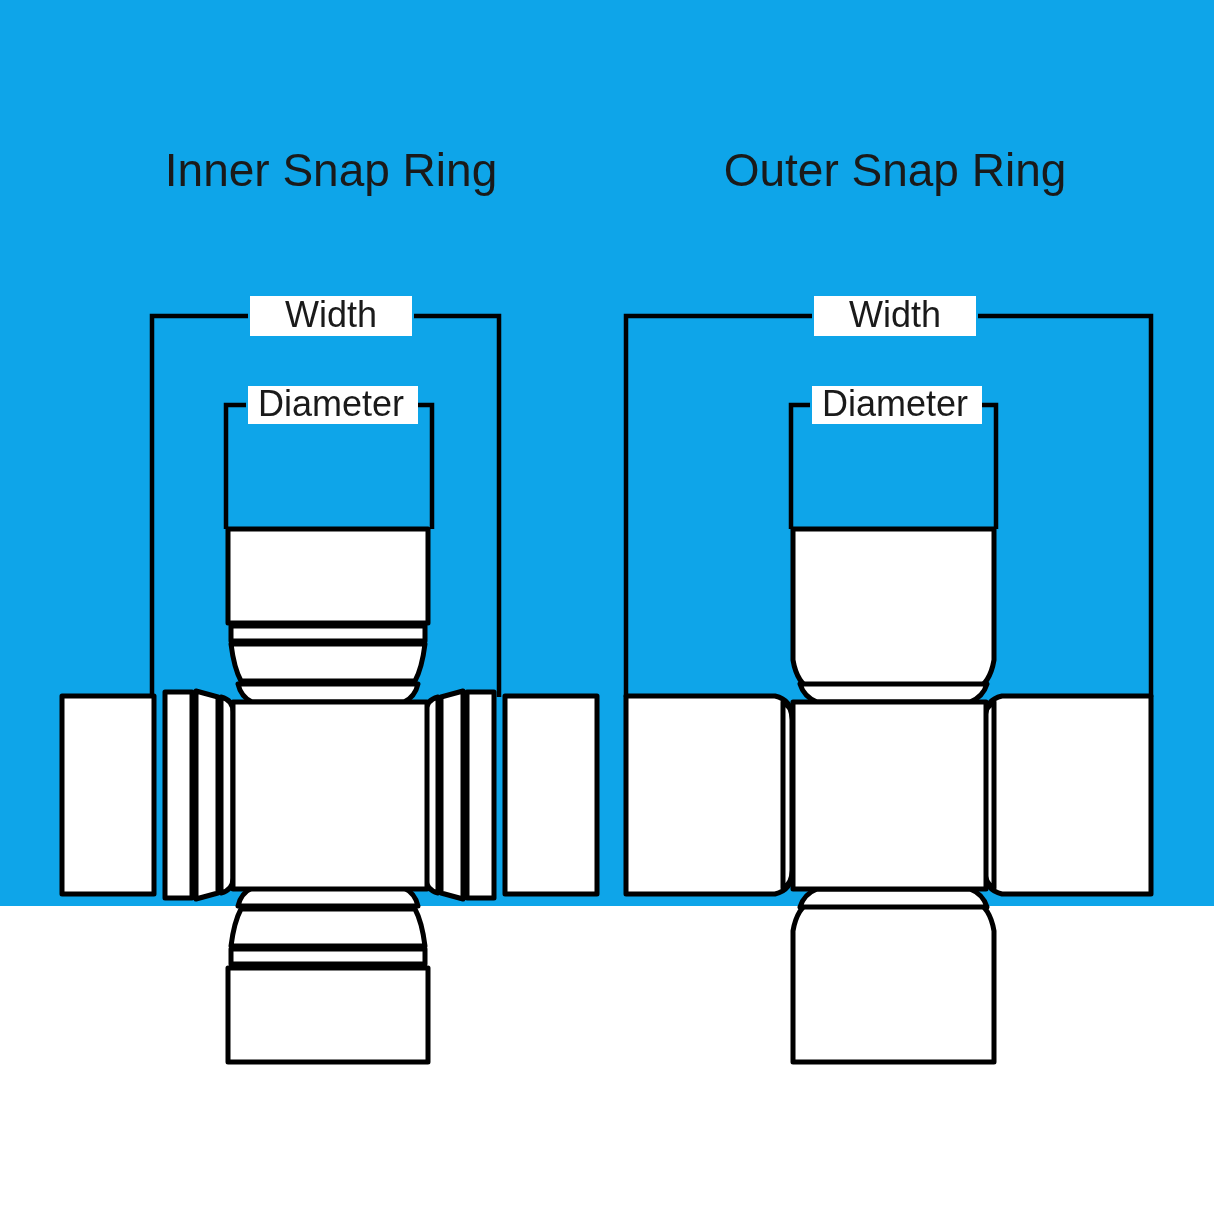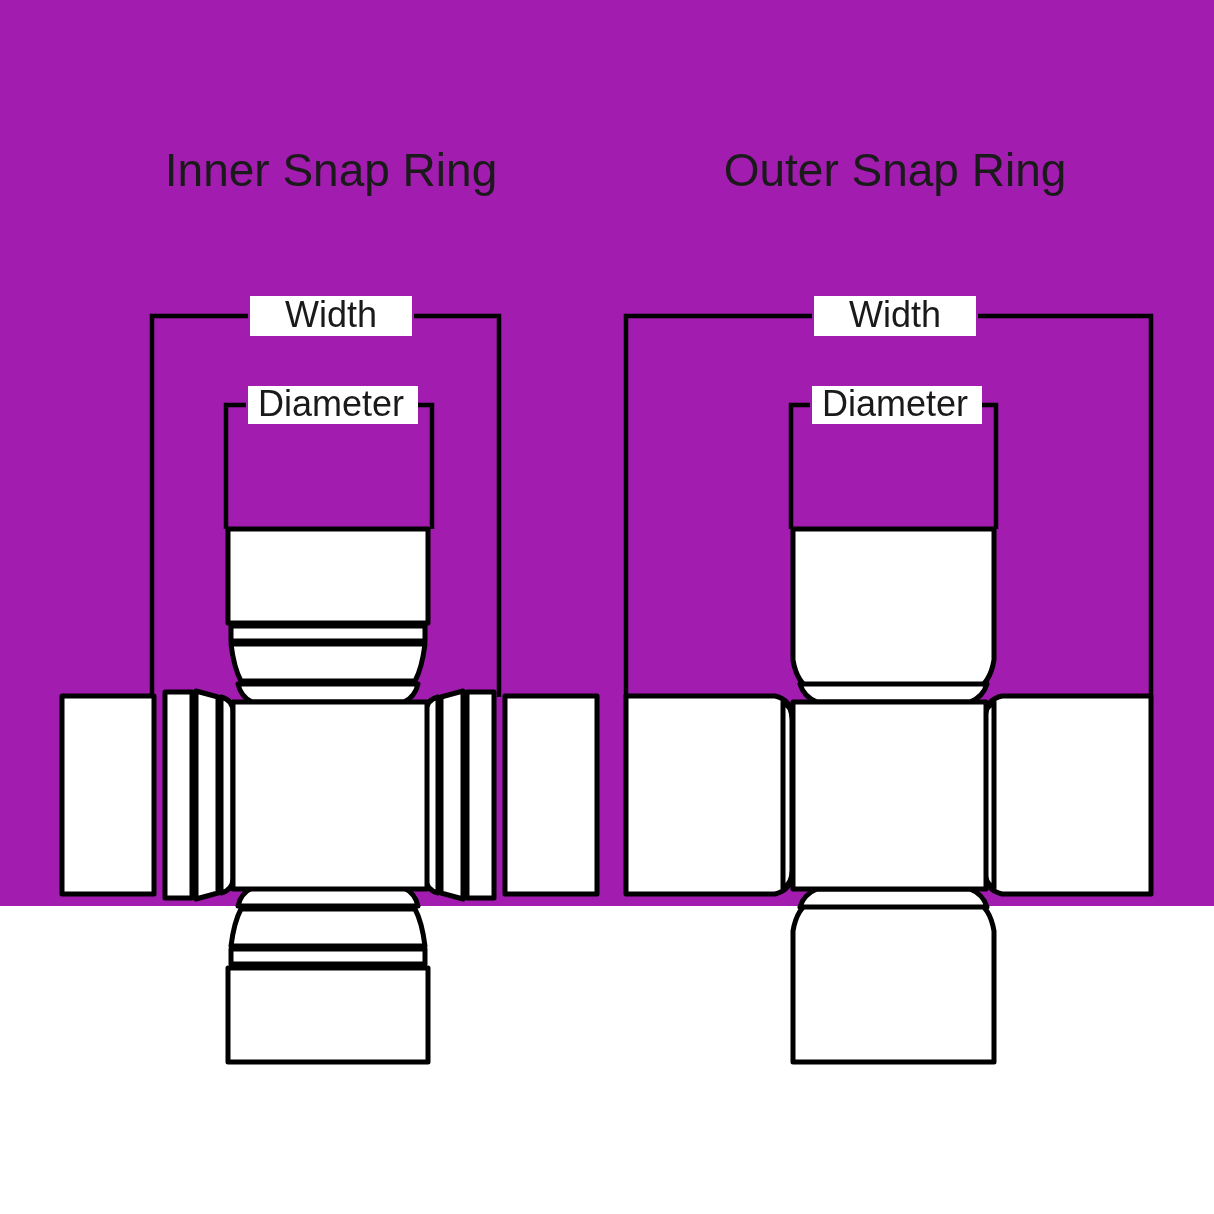--- a/index.html
+++ b/index.html
@@ -10,21 +10,21 @@
   body {
     width: 1214px;
     height: 1214px;
     font-family: "Liberation Sans", sans-serif;
     overflow: hidden;
   }
   #canvas {
     position: relative;
     width: 1214px;
     height: 906px;
-    background: #a21caf;
+    background: #0ea5e9;
   }
   svg.diagram {
     position: absolute;
     top: 0;
     left: 0;
     width: 1214px;
     height: 1214px;
   }
   .title-text {
     font-family: "Liberation Sans", sans-serif;

